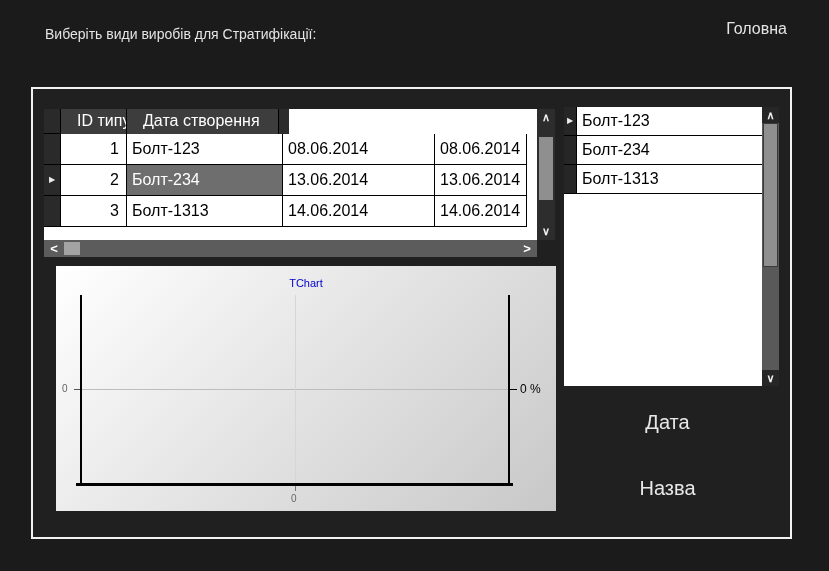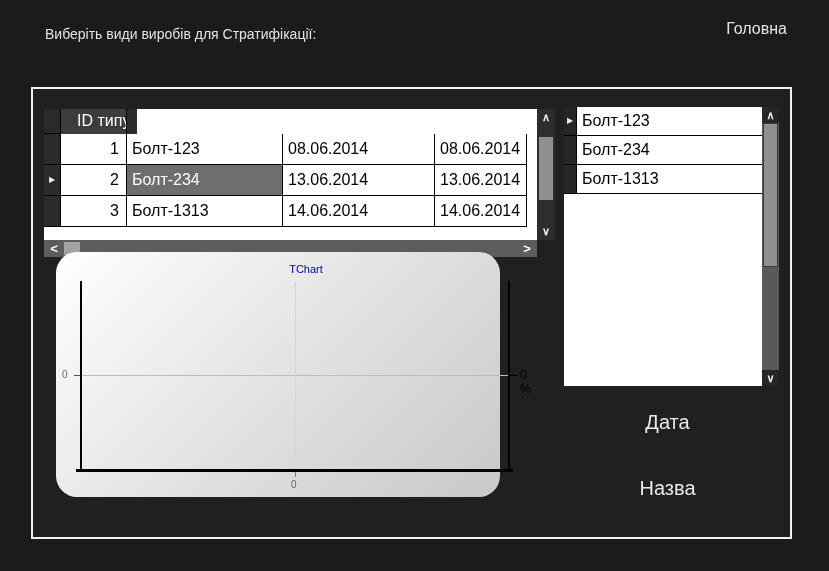--- a/index.html
+++ b/index.html
@@ -46,22 +46,22 @@
   .pgrid-vsb-thumb{left:2px;top:28px;width:14px;height:63px;background:#8f8f8f;cursor:pointer;}
   
   .pgrid-hsb{left:0;top:131px;width:493px;height:17px;background:#5c5c5c;}
   .hsb-left{left:3px;top:1px;width:14px;height:15px;color:#fff;font-size:13px;line-height:15px;
             text-align:center;font-weight:bold;cursor:pointer;}
   .hsb-right{right:3px;top:1px;width:14px;height:15px;color:#fff;font-size:13px;line-height:15px;
              text-align:center;font-weight:bold;cursor:pointer;}
   .pgrid-hsb-thumb{left:20px;top:2px;width:16px;height:13px;background:#a3a3a3;cursor:pointer;}
 
   
-  .chart{left:56px;top:252px;width:444px;height:245px;
-         background:linear-gradient(135deg,#ffffff 0%,#e6e6e6 45%,#c8c8c8 100%);border-radius:21px;}
+  .chart{left:56px;top:266px;width:500px;height:245px;
+         background:linear-gradient(135deg,#ffffff 0%,#e6e6e6 45%,#c8c8c8 100%);}
   .chart-title{left:0;top:11px;width:500px;text-align:center;font-size:11px;color:#0000cc;}
   .axis{background:#000;}
   .ax-left{left:24px;top:29px;width:2px;height:190px;}
   .ax-right{left:452px;top:29px;width:2px;height:190px;}
   .ax-bottom{left:20px;top:217px;width:437px;height:3px;}
   .gl-h{left:26px;top:123px;width:426px;height:1px;background:#bdbdbd;}
   .gl-v{left:239px;top:29px;width:1px;height:188px;background:#d6d6d6;}
   .tick-l{left:18px;top:123px;width:6px;height:1px;background:#555;}
   .tick-r{left:454px;top:123px;width:7px;height:1px;background:#000;}
   .tick-b{left:239px;top:220px;width:1px;height:5px;background:#777;}
@@ -95,20 +95,21 @@
 <div class="abs home-btn">Головна</div>
 
 <div class="abs main-panel"></div>
 
 <div class="abs pgrid">
   <div class="abs pgrid-body">
 
     <div class="abs g-header">
       <div class="g-corner"></div>
       <div class="g-hcell c-id">ID типу</div>
+      <div class="g-hcell c-created">Дата створення</div>
       <div class="g-hfill"></div>
     </div>
 
     <div class="abs" style="left:0;top:25px;width:483px;">
       <div class="g-row">
         <div class="g-rowhdr"></div>
         <div class="g-cell num c-id">1</div>
         <div class="g-cell c-name">Болт-123</div>
         <div class="g-cell c-created">08.06.2014</div>
         <div class="g-cell c-mod">08.06.2014</div>

